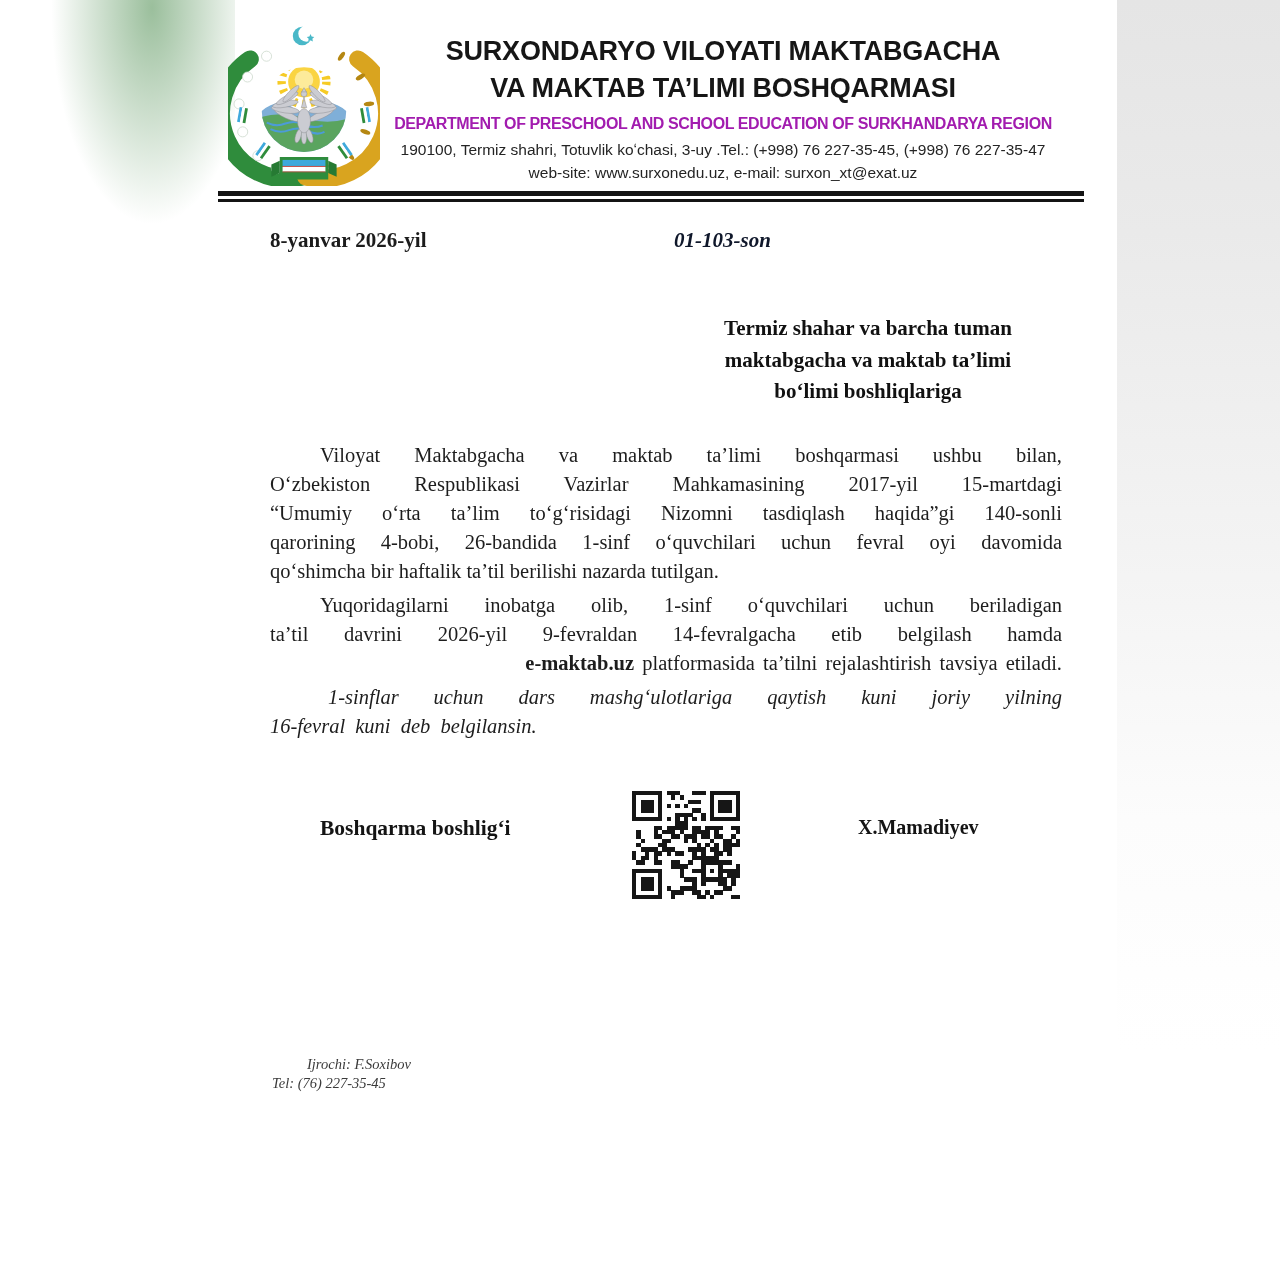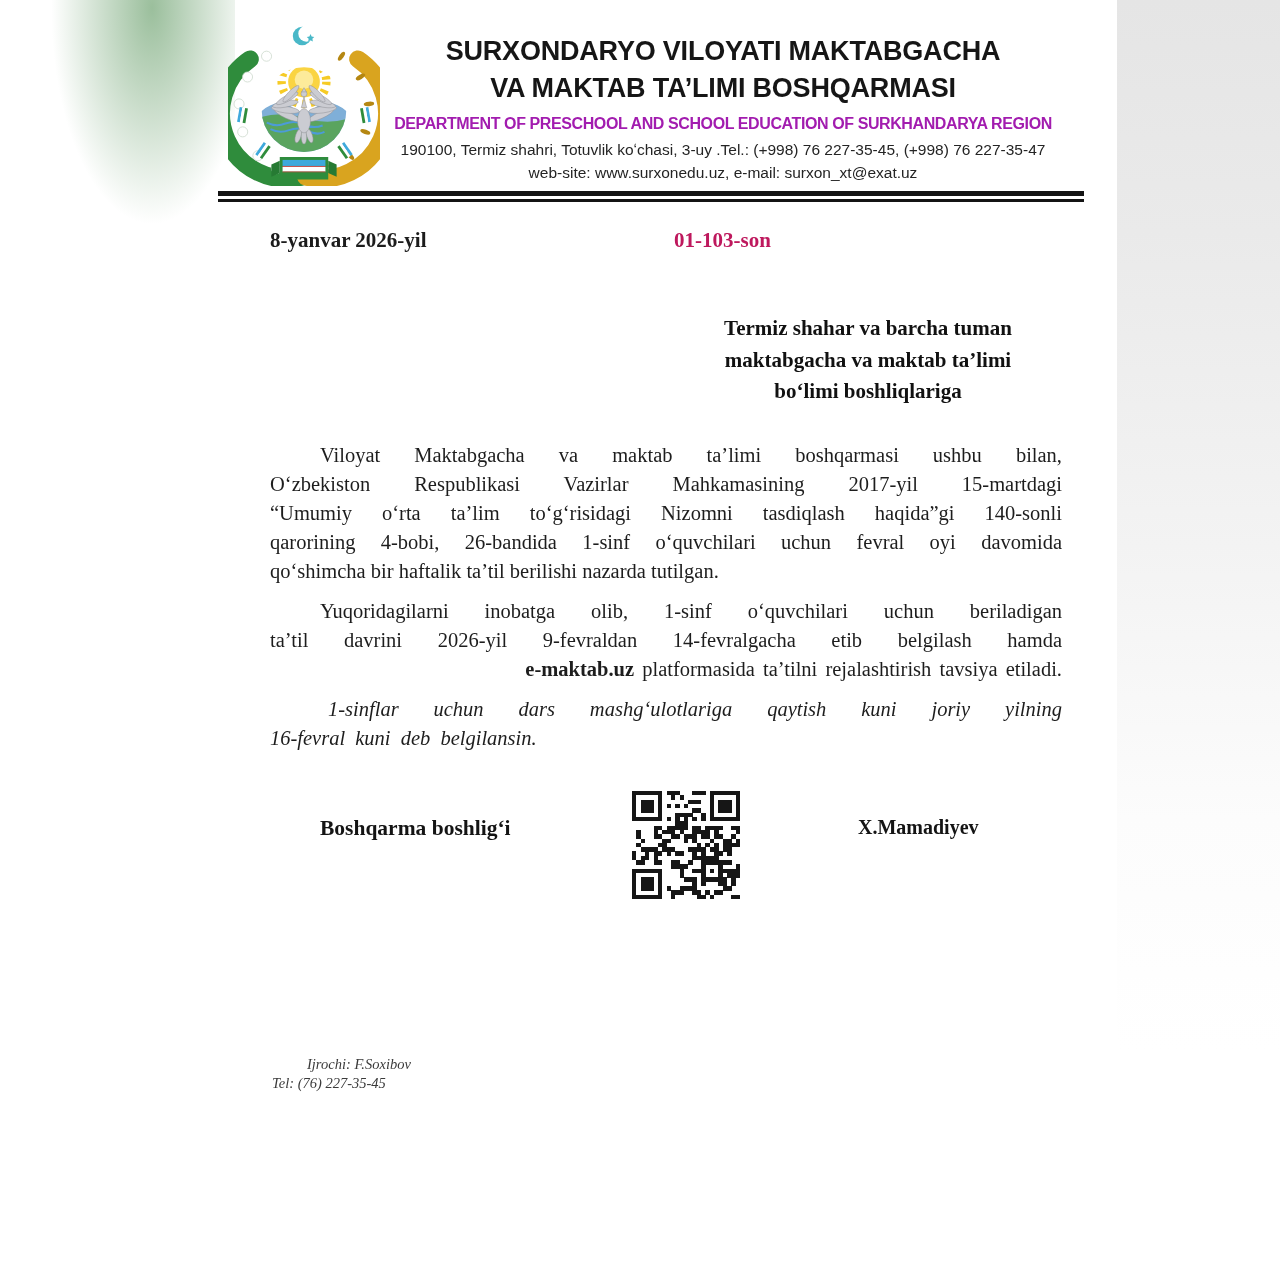--- a/index.html
+++ b/index.html
@@ -17,28 +17,28 @@
   .lh .t1,.lh .t2{font-size:27px;font-weight:bold;color:#161616;letter-spacing:-.2px;line-height:34px;}
   .lh .t2{margin-top:3px;}
   .lh .sub{margin-top:9px;font-size:16px;font-weight:bold;letter-spacing:-.4px;color:#a21caf;line-height:20px;}
   .lh .adr{margin-top:6px;font-size:15.5px;color:#242424;line-height:20px;}
   .lh .web{margin-top:3px;font-size:15.5px;color:#242424;line-height:20px;}
   .rule{position:absolute;left:218px;top:191px;width:866px;}
   .rule-a{height:5px;background:#141414;}
   .rule-b{height:2.5px;background:#141414;margin-top:3px;}
   
   .doc-date{position:absolute;left:270px;top:228px;font-size:21px;color:#1c1c1c;font-weight:bold;}
-  .doc-num{position:absolute;left:674px;top:228px;font-size:21px;font-weight:bold;color:#be185d;}
+  .doc-num{position:absolute;left:674px;top:228px;font-size:21px;font-weight:bold;color:#0f172a;font-style:italic;}
   
   .recipient{position:absolute;left:698px;top:313px;width:340px;text-align:center;
              font-weight:bold;font-size:21px;line-height:31.5px;color:#111;}
   
   .body-text{position:absolute;left:270px;top:441px;width:792px;font-size:20.5px;color:#1d1d1d;}
   .para{margin:0;}
-  .para.gap{margin-top:11px;}
+  .para.gap{margin-top:5px;}
   .bline{line-height:29px;height:29px;white-space:nowrap;}
   .jline{text-align:justify;text-align-last:justify;white-space:normal;}
   .indent{padding-left:50px;}
   .indent2{padding-left:58px;}
   .sp{word-spacing:3px;text-align:right;}
   .sp2{word-spacing:5px;}
   .italic{font-style:italic;}
   .bold{font-weight:bold;}
   
   .sig-role{position:absolute;left:320px;top:816px;font-size:21.5px;font-weight:bold;color:#141414;}

